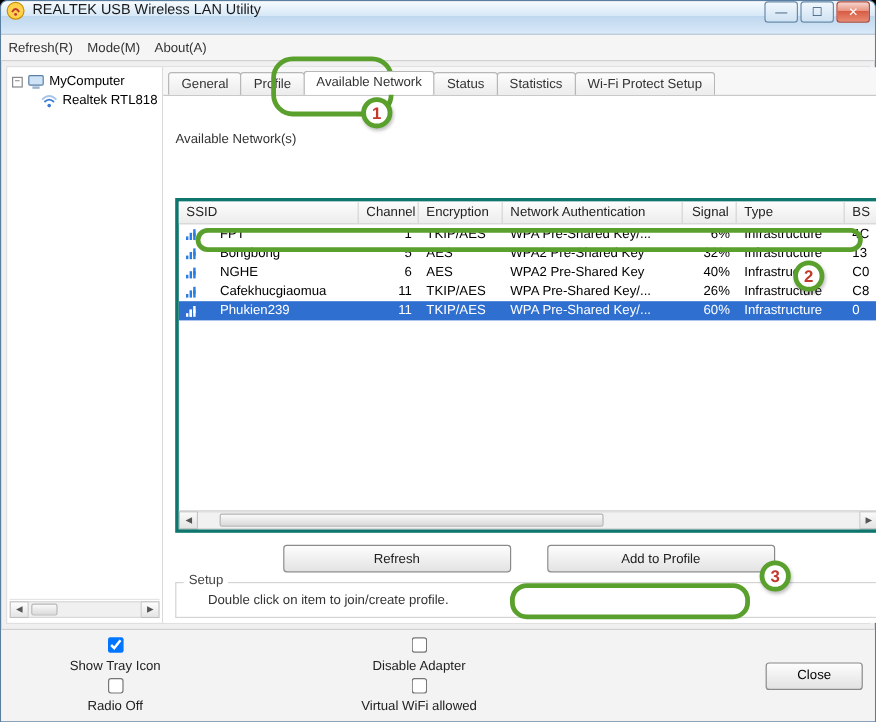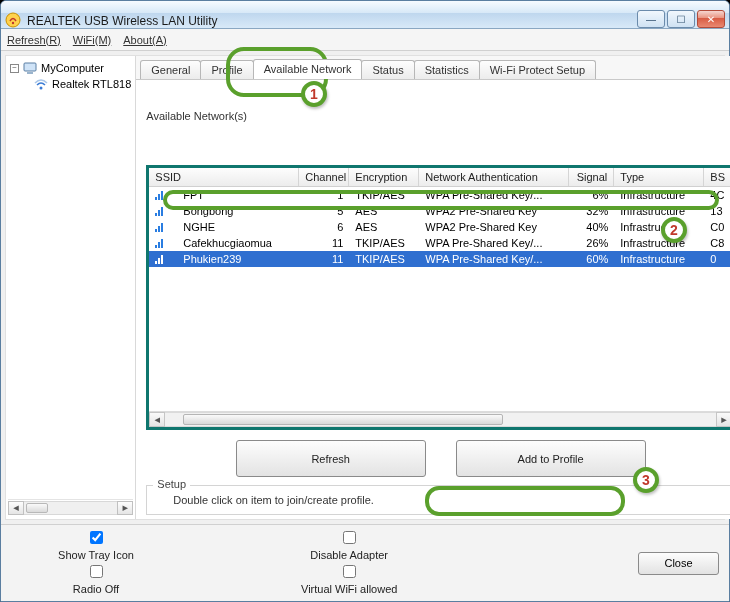--- a/index.html
+++ b/index.html
@@ -4,37 +4,37 @@
 <style>
   * { box-sizing: border-box; font-family: Tahoma, "Segoe UI", sans-serif; font-size: 11px; }
   body { margin: 0; background: #000; display: flex; justify-content: center; align-items: flex-start; }
   .window {
     width: 730px; height: 602px; background: #f0f0f0;
     border: 1px solid #5a7ea0; border-radius: 6px 6px 0 0; position: relative;
     display: flex; flex-direction: column;
   }
   .titlebar {
     height: 28px; background: linear-gradient(to bottom,#f6fbff,#d7e8f7 45%,#bfd7ee 46%,#d8e9f8);
-    border-bottom: 1px solid #8aa7c2; display: flex; align-items: flex-end;
+    border-bottom: 1px solid #8aa7c2; display: flex; align-items: flex-start;
     border-radius: 5px 5px 0 0; padding: 0 4px;
   }
   .titlebar .app-icon { width: 16px; height: 16px; margin-right: 6px; }
   .titlebar .title { flex: 1; color: #1a1a1a; font-size: 12px; }
   .winbtns { display: flex; gap: 2px; }
   .winbtn {
     width: 28px; height: 18px; border: 1px solid #6b8bab; border-radius: 3px;
     background: linear-gradient(#f1f7fd,#cfe2f3); display:flex; align-items:center; justify-content:center;
     color:#30506e; font-size:10px;
   }
   .winbtn.close { background: linear-gradient(#f6d5cf,#e9927e 45%,#d85c44 46%,#e98972); border-color:#b24b3a; color:#fff;}
   .menubar {
     height: 22px; background:#f5f5f5; border-bottom:1px solid #d0d0d0;
     display:flex; align-items:center; padding:0 6px; gap:12px; color:#333;
   }
-  .menubar span { cursor:default;text-decoration:underline; }
+  .menubar span { cursor:default; }
   .client { flex:1; display:flex; background:#fff; border:1px solid #e0e0e0; margin:4px; }
   .tree {
     width: 150px; border-right:1px solid #d9d9d9; padding:4px 2px;
     display:flex; flex-direction:column; justify-content:space-between;
   }
   .tree-body { flex:1; overflow:hidden; }
   .tree-row { display:flex; align-items:center; gap:4px; padding:1px 2px; white-space:nowrap; }
   .tree-row.child { padding-left: 26px; }
   .tree-toggle { width:9px; height:9px; border:1px solid #888; display:flex;align-items:center;justify-content:center; font-size:8px; color:#555; line-height:1;}
   .wifi-icon { width:14px; height:14px; }
@@ -68,21 +68,21 @@
   .sig-ico::before{content:"";position:absolute;bottom:0;left:0;width:2px;height:3px;background:#2a7de1;}
   .sig-ico::after{content:"";position:absolute;bottom:0;left:3px;width:2px;height:6px;background:#2a7de1;box-shadow:3px 0 0 0 #2a7de1, 3px -3px 0 0 #2a7de1;}
   .lv-row.sel { background:#2f6fd0; color:#fff;}
   .lv-row.sel .sig-ico::before,.lv-row.sel .sig-ico::after{background:#fff;box-shadow:3px 0 0 0 #fff, 3px -3px 0 0 #fff;}
   .lv-hscroll{height:16px;display:flex;border-top:1px solid #dcdcdc;}
   .lv-hscroll .arrow{width:16px;background:linear-gradient(#fafafa,#e4e4e4);border:1px solid #c5c5c5;display:flex;align-items:center;justify-content:center;color:#555;}
   .lv-hscroll .track{flex:1;background:#f1f1f1;border-top:1px solid #dadada;border-bottom:1px solid #dadada;position:relative;}
   .lv-hscroll .thumb{position:absolute;left:18px;width:320px;top:1px;bottom:1px;background:linear-gradient(#fafafa,#d9d9d9);border:1px solid #b5b5b5;border-radius:2px;}
   .btn-row { display:flex; justify-content:center; gap:30px; padding:10px 0 6px 0;}
   .btn {
-    width:190px; height:37px; border:1px solid #8a8a8a; border-radius:3px;
+    width:190px; height:23px; border:1px solid #8a8a8a; border-radius:3px;
     background:linear-gradient(#fdfdfd,#e3e3e3); color:#222; display:flex;align-items:center;justify-content:center;
   }
   .note-box { border:1px solid #d4d4d4; padding:2px 8px 8px 8px; position:relative; margin-top:2px;}
   .note-box .legend{position:absolute;top:-8px;left:6px;background:#fff;padding:0 4px;color:#444;}
   .note-text{padding:6px 4px 0 18px;color:#333;}
   .bottom-bar {
     border-top:1px solid #d0d0d0; background:#f3f3f3; padding:6px 10px;
     display:flex; align-items:center;
   }
   .chk { display:flex; align-items:center; gap:5px; color:#222;flex-direction:column;}
@@ -116,21 +116,21 @@
     <div class="title">REALTEK USB Wireless LAN Utility</div>
     <div class="winbtns">
       <div class="winbtn">—</div>
       <div class="winbtn">☐</div>
       <div class="winbtn close">✕</div>
     </div>
   </div>
 
   <div class="menubar">
     <span>Refresh(R)</span>
-    <span>WiFi(M)</span>
+    <span>Mode(M)</span>
     <span>About(A)</span>
   </div>
 
   <div class="client">
 
     <div class="tree">
       <div class="tree-body">
         <div class="tree-row">
           <span class="tree-toggle">−</span>
           <svg width="14" height="14" viewBox="0 0 14 14">

